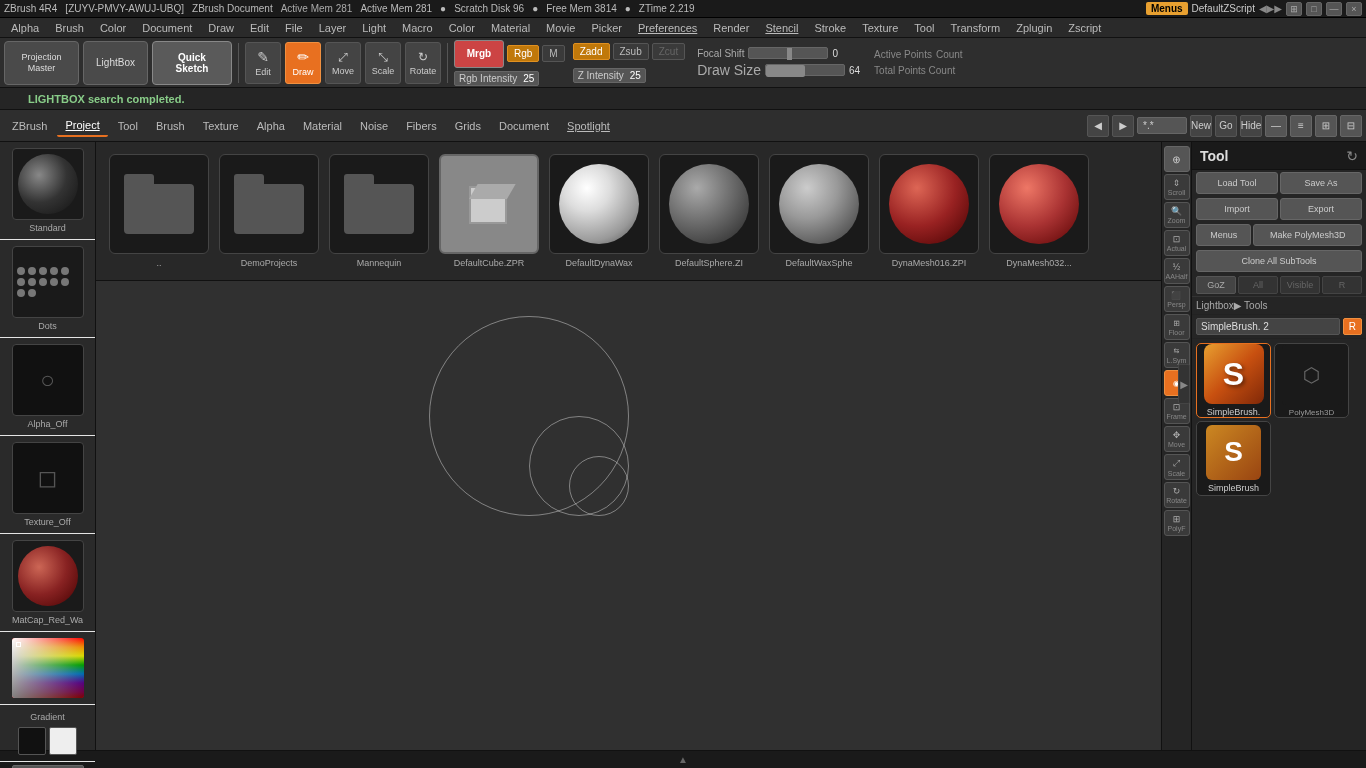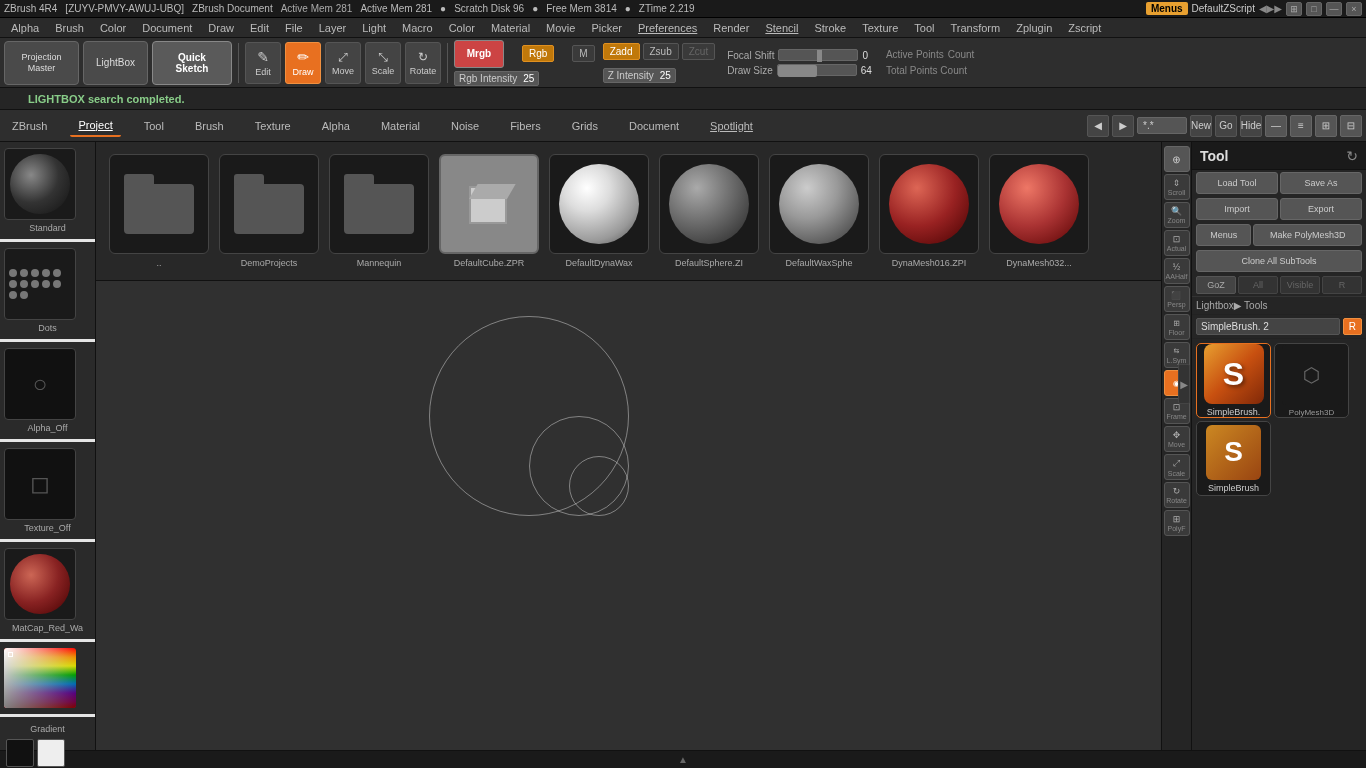--- a/index.html
+++ b/index.html
@@ -169,21 +169,21 @@
       padding-left: 20px;
     }
 
     
     .second-toolbar {
       background: #2e2e2e;
       height: 32px;
       display: flex;
       align-items: center;
       padding: 0 4px;
-      gap: 15px;
+      gap: 2px;
       border-bottom: 1px solid #111;
     }
     .tab-item {
       padding: 4px 8px;
       color: #bbb;
       font-size: 11px;
       cursor: pointer;
       border-radius: 2px;
     }
     .tab-item.active {
@@ -246,22 +246,23 @@
       width: 96px;
       background: #2a2a2a;
       border-right: 1px solid #111;
       display: flex;
       flex-direction: column;
       gap: 0;
     }
     .left-item {
       display: flex;
       flex-direction: column;
+      align-items: center;
       padding: 6px 4px;
-      border-bottom: 3px solid #e5e5e5;
+      border-bottom: 1px solid #e5e5e5;
       cursor: pointer;
     }
     .preview-box {
       width: 72px;
       height: 72px;
       background: #1a1a1a;
       border-radius: 4px;
       border: 1px solid #444;
       display: flex;
       align-items: center;
@@ -710,21 +711,21 @@
     <span>Scale</span>
   </div>
   <div class="tool-btn">
     <span style="font-size:12px;">↻</span>
     <span>Rotate</span>
   </div>
 
   <div class="toolbar-sep"></div>
 
   <div style="display:flex;flex-direction:column;gap:3px;">
-    <div style="display:flex;gap:18px;align-items:center;">
+    <div style="display:flex;gap:3px;align-items:center;">
       <div class="color-btn">
         <span>Mrgb</span>
       </div>
       <div class="mode-btn active">
         <span>Rgb</span>
       </div>
       <div class="mode-btn">
         <span>M</span>
       </div>
     </div>
@@ -758,21 +759,21 @@
 
   <div style="display:flex;flex-direction:column;gap:3px;margin-left:8px;">
     <div style="display:flex;gap:4px;align-items:center;">
       <span style="font-size:10px;color:#aaa;">Focal Shift</span>
       <div style="width:80px;height:12px;background:#555;border-radius:2px;border:1px solid #666;position:relative;">
         <div style="width:5px;height:12px;background:#888;position:absolute;left:48%;"></div>
       </div>
       <span style="font-size:10px;color:#ddd;">0</span>
     </div>
     <div style="display:flex;gap:4px;align-items:center;">
-      <span style="font-size:10px;color:#aaa;">Draw Size</span>
+      <span style="font-size:14px;color:#aaa;">Draw Size</span>
       <div style="width:80px;height:12px;background:#555;border-radius:2px;border:1px solid #666;position:relative;">
         <div style="width:50%;height:12px;background:#888;border-radius:2px;"></div>
       </div>
       <span style="font-size:10px;color:#ddd;">64</span>
     </div>
   </div>
 
   <div style="margin-left:10px;display:flex;flex-direction:column;gap:4px;">
     <div style="display:flex;gap:4px;">
       <span style="font-size:10px;color:#888;">Active Points</span>

